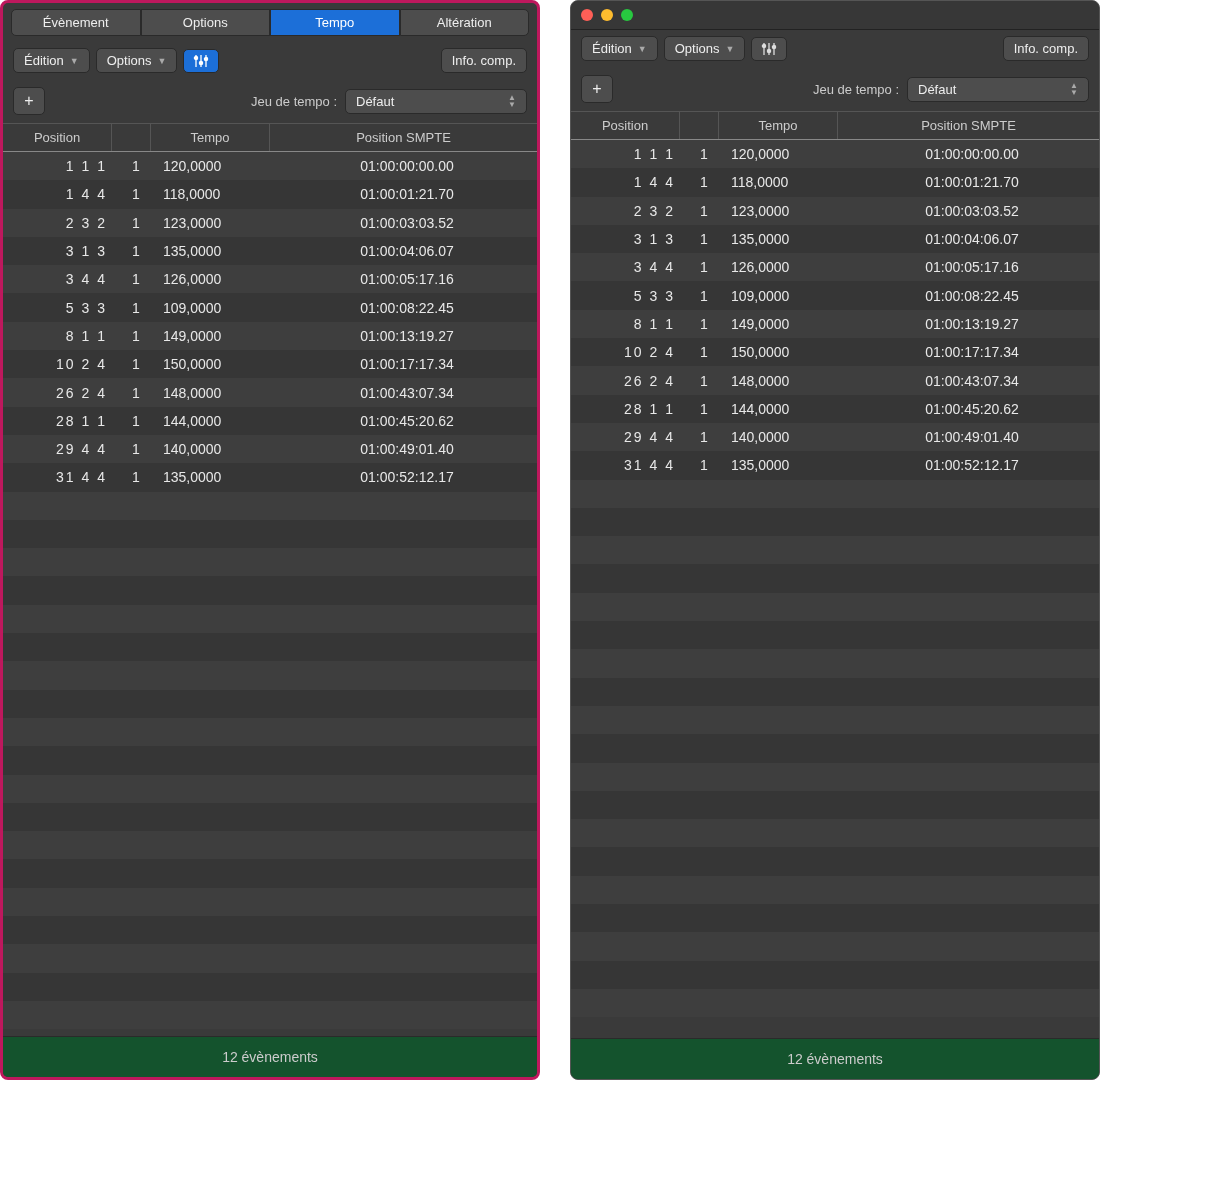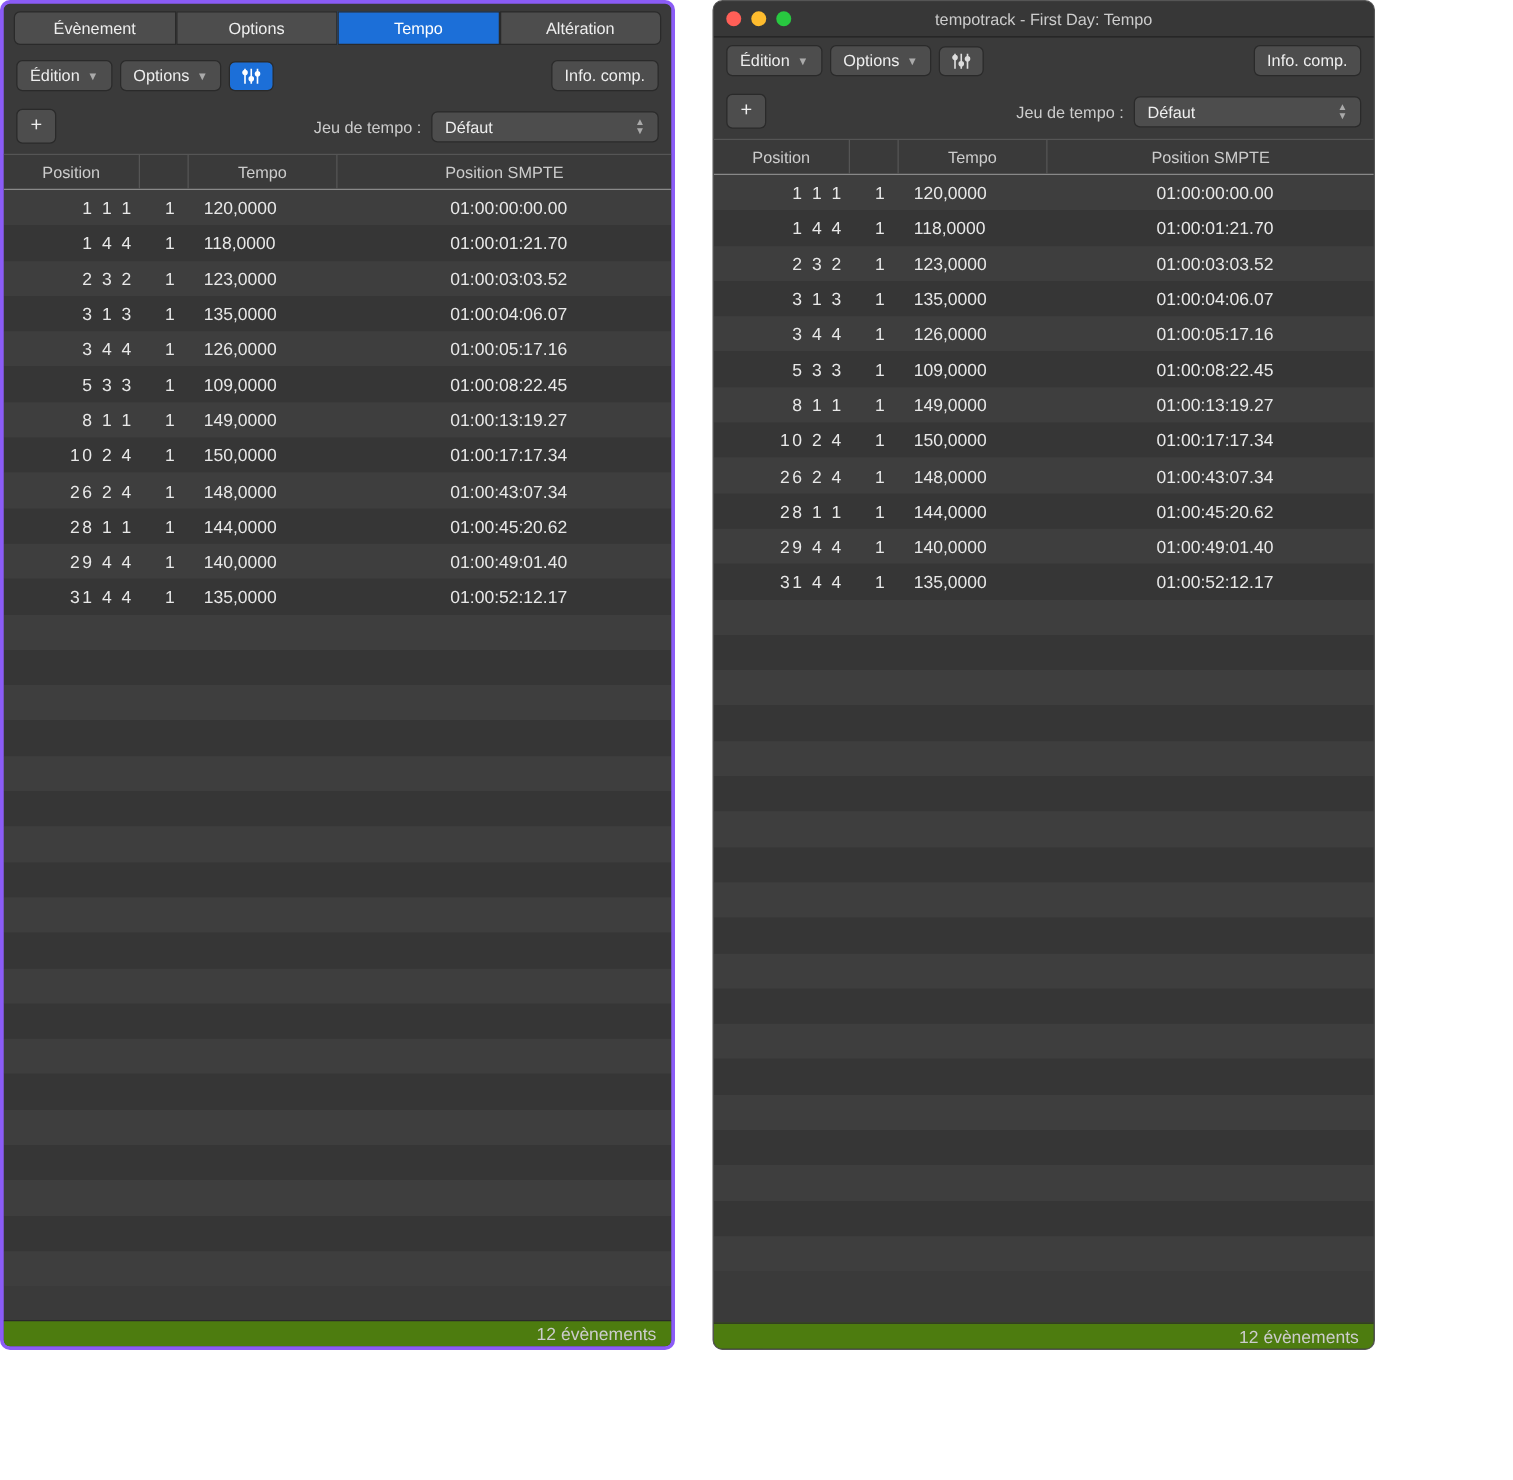--- a/index.html
+++ b/index.html
@@ -1,20 +1,20 @@
 <!DOCTYPE html>
 <html><head>
 <meta charset="utf-8">
 <style>
 html,body{margin:0;padding:0;background:#fff;font-family:-apple-system,Helvetica,Arial,sans-serif;font-size:13px;color:#ddd}
 #wrap{display:flex;gap:30px;padding:0;width:1210px;height:1084px}
 
 
 .panel{background:#3a3a3a;display:flex;flex-direction:column;border-radius:8px;overflow:hidden;box-sizing:border-box}
-.panel.left{width:540px;height:1080px;border:3px solid #8b5cf6}
+.panel.left{width:540px;height:1080px;border:3px solid #be185d}
 .panel.right{width:530px;height:1080px;border:1px solid #555}
 
 
 .titlebar{height:28px;background:#373737;display:flex;align-items:center;position:relative;border-bottom:1px solid #222}
 .traffic{display:flex;gap:8px;padding-left:10px}
 .tl{width:12px;height:12px;border-radius:50%}
 .tl.red{background:#ff5f57}
 .tl.yel{background:#febc2e}
 .tl.grn{background:#28c840}
 .titletxt{position:absolute;left:0;right:0;text-align:center;font-size:13px;color:#ccc;pointer-events:none}
@@ -57,21 +57,21 @@
 .row{display:flex;height:28.3px;align-items:center}
 .row:nth-child(odd){background:#3e3e3e}
 .row:nth-child(even){background:#363636}
 .td{padding:0 4px;color:#e8e8e8;font-size:14px;font-variant-numeric:tabular-nums}
 .td.c-pos{text-align:right;padding-right:10px;letter-spacing:2px}
 .td.c-sub{text-align:center}
 .td.c-tempo{text-align:left;padding-left:8px}
 .td.c-smpte{text-align:center}
 
 
-.footer{padding:2px 12px;text-align:right;color:#ccc;font-size:14px;border-top:1px solid #2a2a2a;background:#4d7c0f}
+.footer{padding:12px 12px;text-align:center;color:#ccc;font-size:14px;border-top:1px solid #2a2a2a;background:#14532d}
 </style>
 </head>
 <body>
 
 <div id="wrap">
 
 <div class="panel left">
   <div class="tabs">
     <div class="tab first">Évènement</div>
     <div class="tab">Options</div>
@@ -215,21 +215,20 @@
   <div class="footer">12 évènements</div>
 </div>
 
 <div class="panel right">
   <div class="titlebar">
     <div class="traffic">
       <div class="tl red"></div>
       <div class="tl yel"></div>
       <div class="tl grn"></div>
     </div>
-    <div class="titletxt">tempotrack - First Day: Tempo</div>
   </div>
   <div class="toolbar">
     <div class="btn">
           <span>Édition</span>
           <span class="chev">▼</span>
         </div>
     <div class="btn">
           <span>Options</span>
           <span class="chev">▼</span>
         </div>

